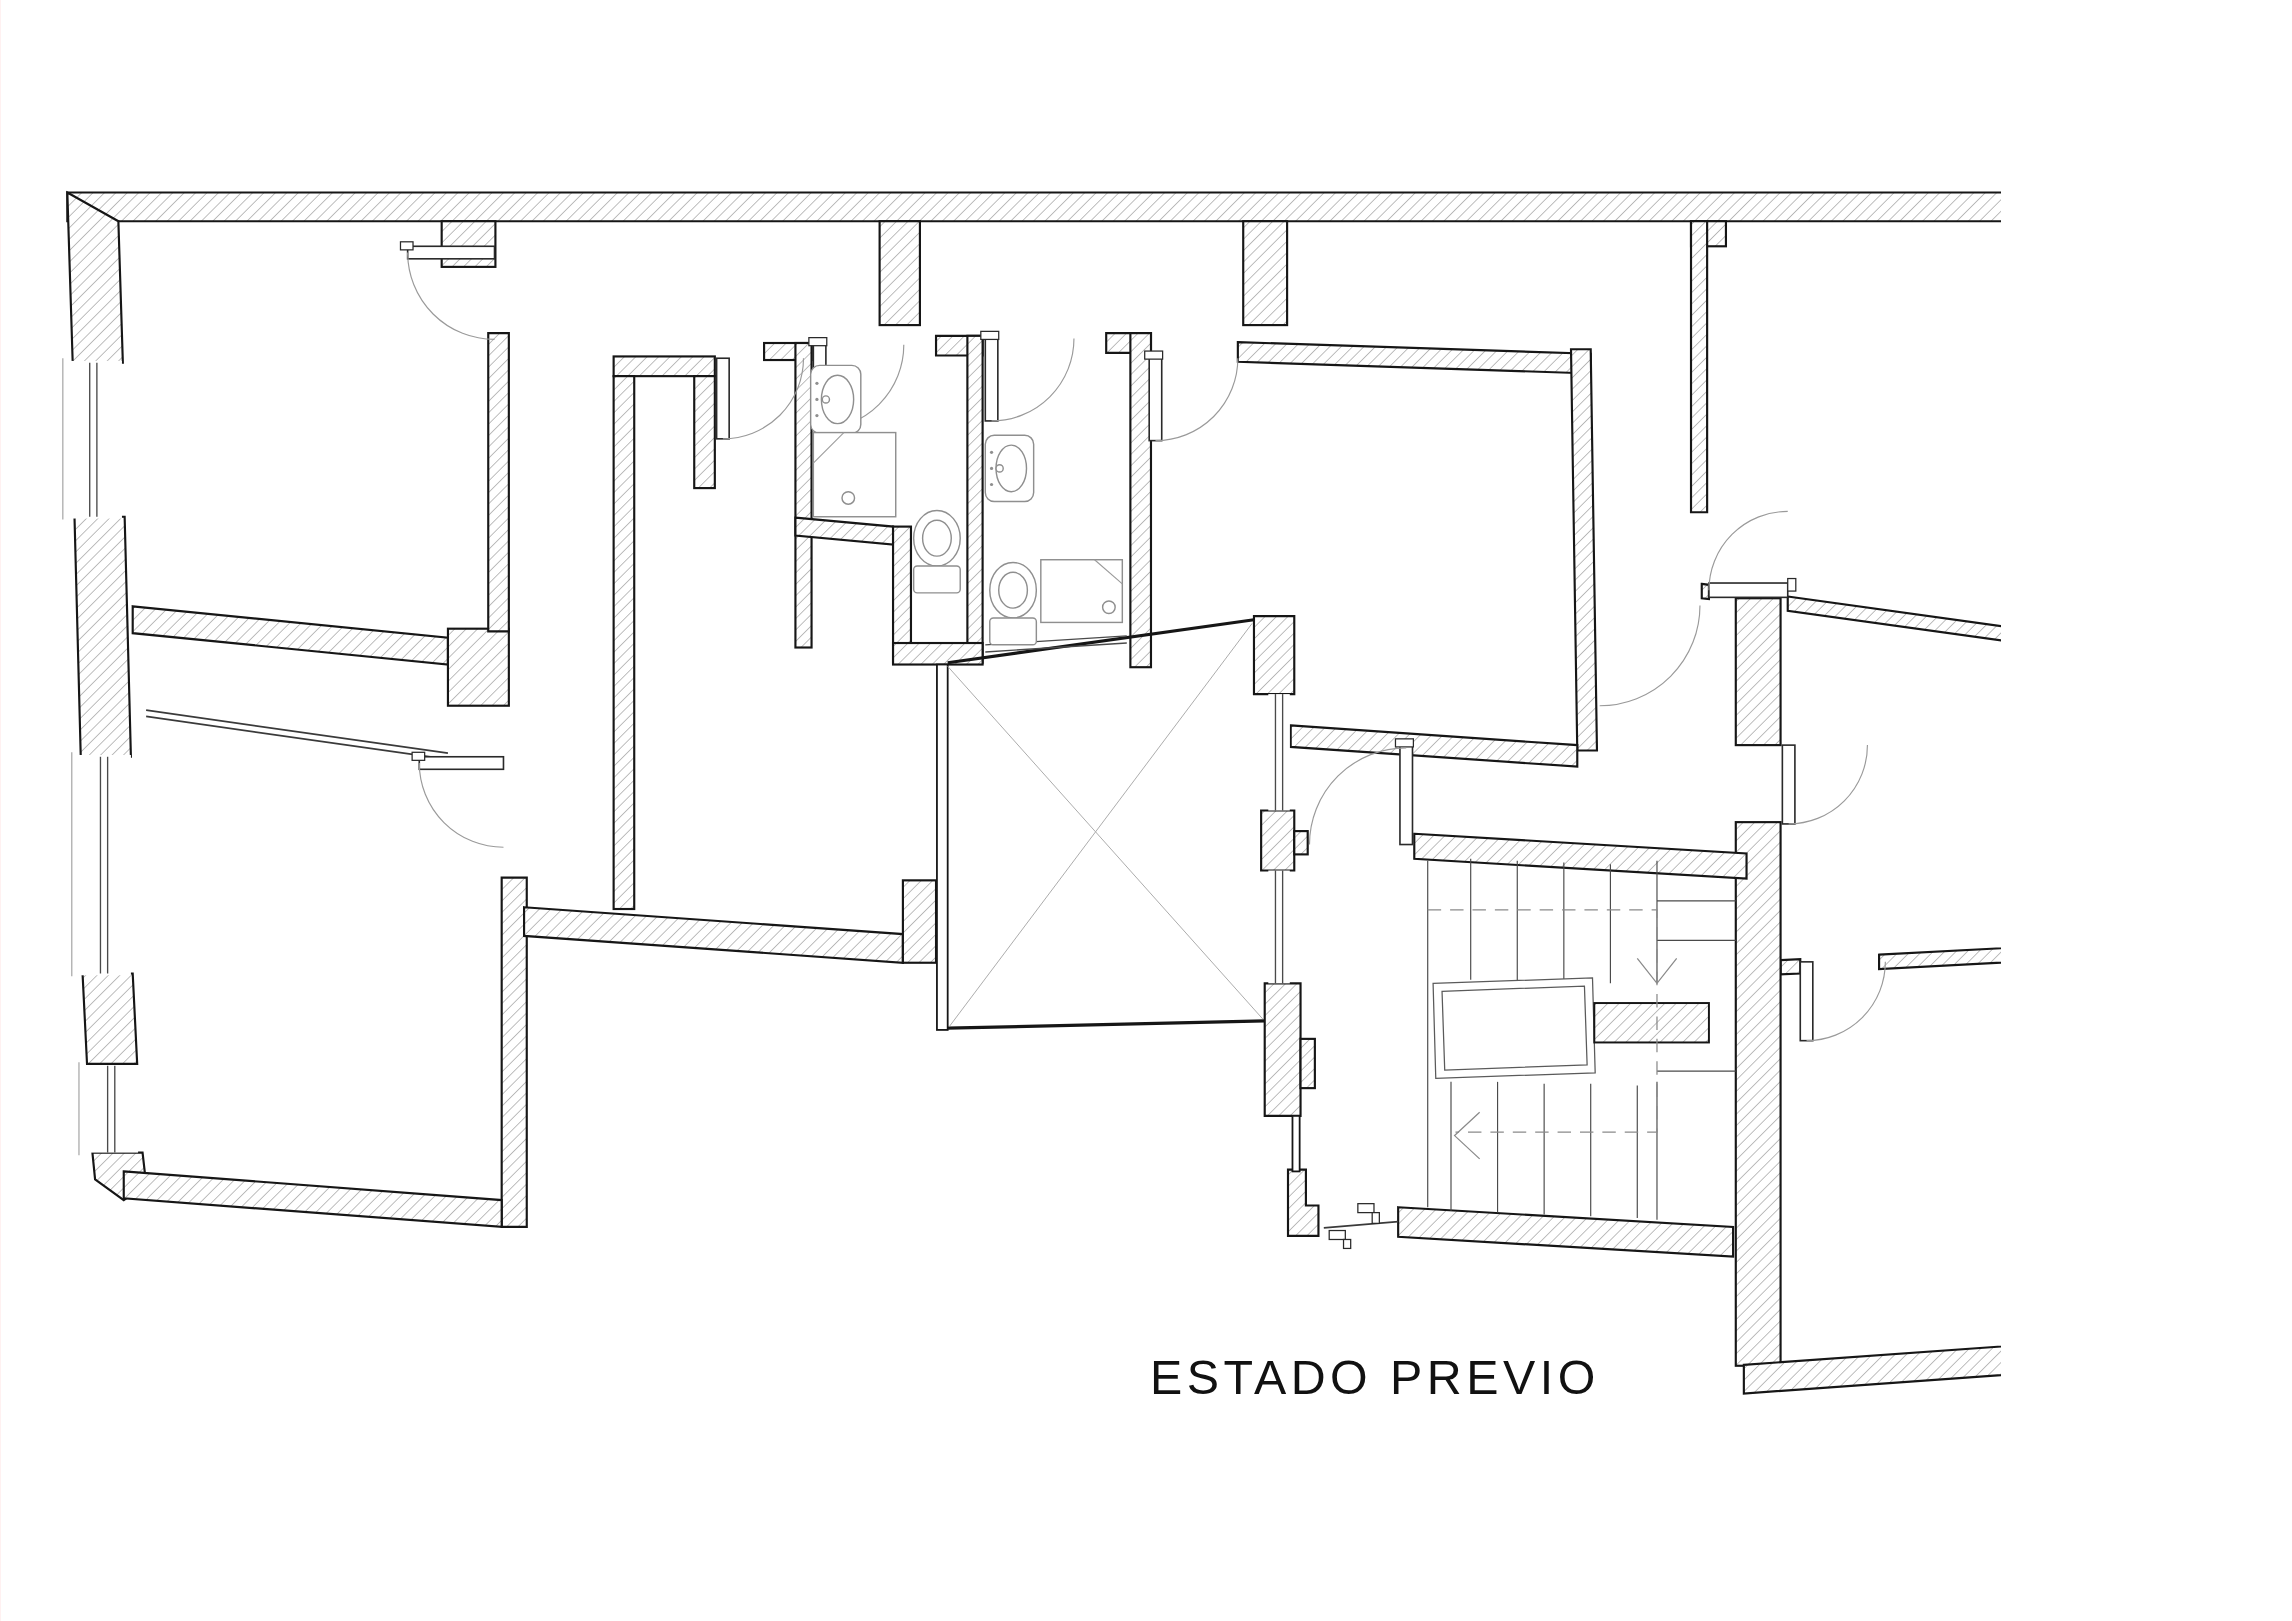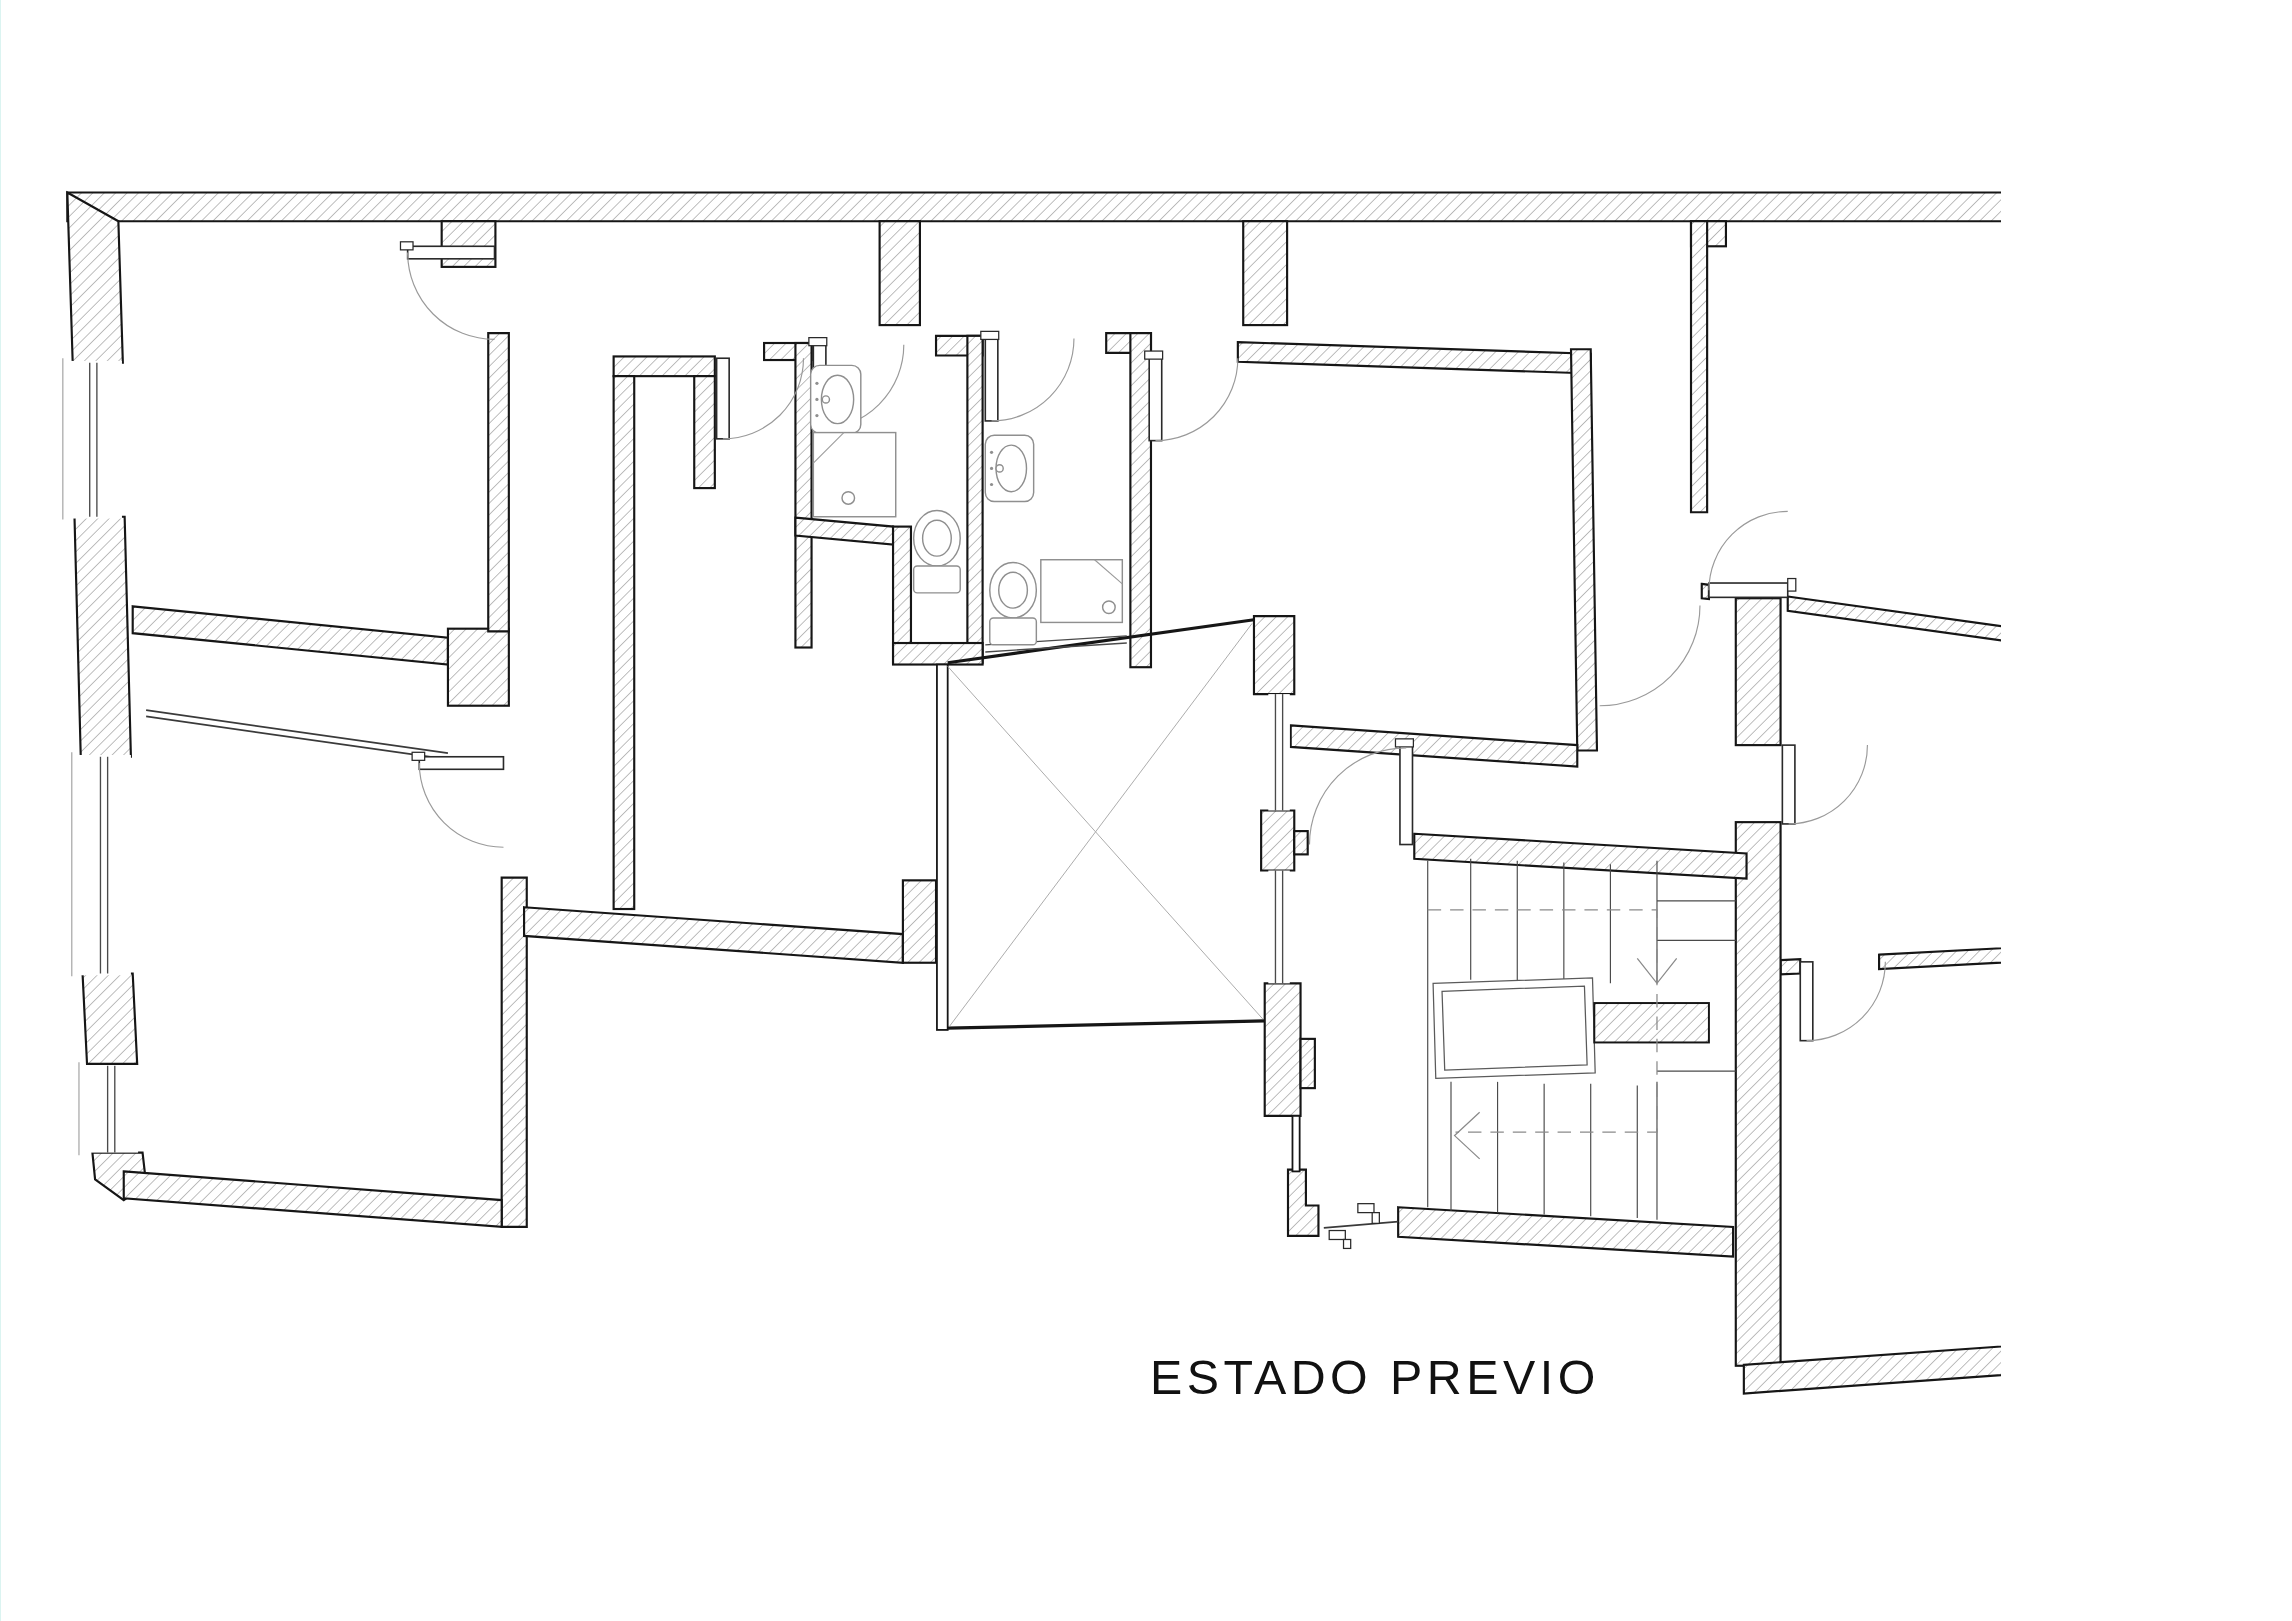--- a/index.html
+++ b/index.html
@@ -1,16 +1,16 @@
 <!DOCTYPE html>
 <html style="font-size:14.3px"><head>
 <meta charset="utf-8">
 <style>
   html,body{margin:0;padding:0;background:#ffffff;}
-  .sheet{position:relative;width:2001px;height:1621px;background:#14b8a6;overflow:hidden;
+  .sheet{position:relative;width:2001px;height:1621px;background:#fca5a5;overflow:hidden;
          font-family:"Liberation Sans", sans-serif;}
   svg{position:absolute;left:0;top:0;}
   .wall{fill:url(#hatch);stroke:#161616;stroke-width:2.4;stroke-linejoin:miter;}
   .stub{fill:url(#hatch);stroke:#161616;stroke-width:2.2;}
   .thinwall{fill:#ffffff;stroke:#161616;stroke-width:2;}
   .edge{stroke:#161616;stroke-width:3.6;fill:none;}
   .leaf{fill:#ffffff;stroke:#2a2a2a;stroke-width:1.8;}
   .arc{fill:none;stroke:#9a9a9a;stroke-width:1.3;}
   .glaz{stroke:#4a4a4a;stroke-width:1.5;fill:none;}
   .sill{stroke:#9a9a9a;stroke-width:1.2;fill:none;}

